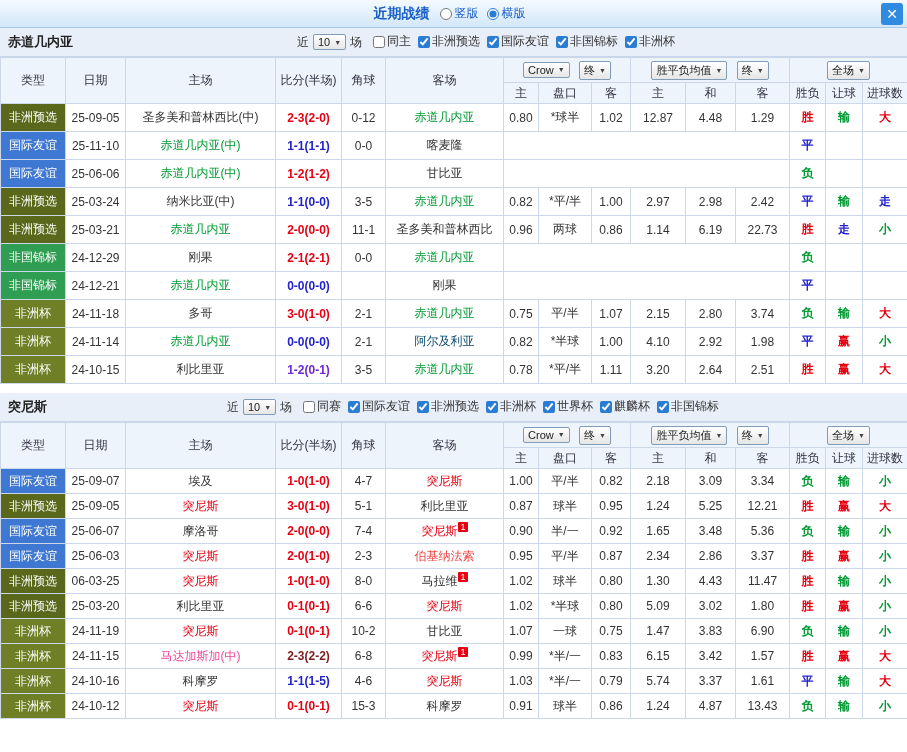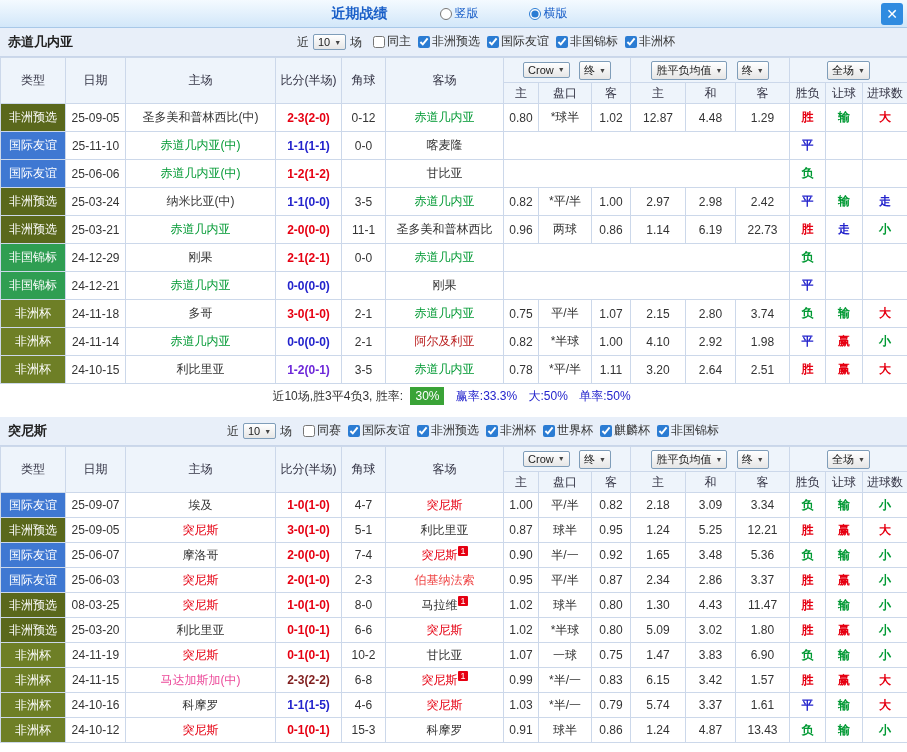--- a/index.html
+++ b/index.html
@@ -1,21 +1,21 @@
 <!DOCTYPE html>
 <html><head>
 <meta charset="utf-8">
 <style>
   * { box-sizing: border-box; margin: 0; padding: 0; }
   html,body { width: 907px; height: 752px; overflow: hidden; background: #fff;
     font-family: "Liberation Sans", "DejaVu Sans", sans-serif; font-size: 12px; color: #333; }
 
   
   .titlebar { position: relative; height: 28px; display: flex; align-items: center; justify-content: center;
-    background: linear-gradient(#f4faff, #d2e7f9); border-bottom: 1px solid #a8c8e8; gap: 42px; }
+    background: linear-gradient(#f4faff, #d2e7f9); border-bottom: 1px solid #a8c8e8; }
   .tb-title { color: #1a5fc8; font-weight: bold; font-size: 14px; margin-right: 10px; }
   .layout-radio { display: inline-flex; align-items: center; color: #1a5fc8; margin-right: 8px; cursor: pointer; }
   .layout-radio input { width: 12px; height: 12px; margin-right: 3px; accent-color: #2b7cd3; }
   .close-btn { position: absolute; right: 4px; top: 3px; width: 22px; height: 22px; background: #2f8be0;
     color: #fff; border-radius: 3px; display: flex; align-items: center; justify-content: center;
     font-size: 14px; cursor: pointer; }
 
   
   .filterbar { height: 29px; display: flex; align-items: center; background: #e8eff9;
     border-bottom: 1px solid #c9d6ea; padding: 0 8px; }
@@ -280,21 +280,21 @@
           <td data-name="result-cell" style="color: rgb(0, 153, 51);">负</td>
           <td data-name="handicap-result-cell" style="color: rgb(0, 153, 51);">输</td>
           <td data-name="goals-result-cell" style="color: rgb(230, 0, 18);">大</td>
         </tr>
         <tr data-name="match-row">
           <td data-name="match-type-cell" style="background: rgb(110, 127, 38); color: rgb(255, 255, 255);">非洲杯</td>
           <td data-name="match-date-cell">24-11-14</td>
           <td data-name="home-team-cell" style="color: rgb(0, 153, 51);">赤道几内亚</td>
           <td data-name="score-cell" style="color: rgb(35, 35, 204);">0-0(0-0)</td>
           <td data-name="corners-cell">2-1</td>
-          <td data-name="away-team-cell" style="color: #b91c1c;"><span data-name="away-team-name">阿尔及利亚</span></td>
+          <td data-name="away-team-cell" style="color: #0c4a6e;"><span data-name="away-team-name">阿尔及利亚</span></td>
           <td data-name="home-odds-cell">0.82</td>
           <td data-name="handicap-cell">*半球</td>
           <td data-name="away-odds-cell">1.00</td>
           <td data-name="win-odds-cell">4.10</td>
           <td data-name="draw-odds-cell">2.92</td>
           <td data-name="lose-odds-cell">1.98</td>
           <td data-name="result-cell" style="color: rgb(35, 35, 204);">平</td>
           <td data-name="handicap-result-cell" style="color: rgb(230, 0, 18);">赢</td>
           <td data-name="goals-result-cell" style="color: rgb(0, 153, 51);">小</td>
         </tr>
@@ -310,27 +310,20 @@
           <td data-name="away-odds-cell">1.11</td>
           <td data-name="win-odds-cell">3.20</td>
           <td data-name="draw-odds-cell">2.64</td>
           <td data-name="lose-odds-cell">2.51</td>
           <td data-name="result-cell" style="color: rgb(230, 0, 18);">胜</td>
           <td data-name="handicap-result-cell" style="color: rgb(230, 0, 18);">赢</td>
           <td data-name="goals-result-cell" style="color: rgb(230, 0, 18);">大</td>
         </tr>
       </tbody>
   </table>
-  <div class="summary" data-name="summary-bar">
-    <span class="sum-prefix" data-name="summary-text">近10场,胜3平4负3, 胜率:</span>
-    <span class="sum-badge" data-name="win-rate-badge">30%</span>
-    <span class="sum-stat" data-name="ah-win-rate">赢率:33.3%</span>
-    <span class="sum-stat" data-name="over-rate">大:50%</span>
-    <span class="sum-stat" data-name="odd-rate">单率:50%</span>
-  </div>
 </div>
 
 <div class="gap" data-name="section-divider"></div>
 
 <div class="section sec1" data-name="team-section-tunisia">
   <div class="filterbar" data-name="filter-bar">
     <span class="team-name" data-name="team-name">突尼斯</span>
     <div class="filters" data-name="filter-controls">
       <span data-name="near-label">近</span>
       <span class="sel" data-name="recent-count-select">
@@ -491,21 +484,21 @@
           <td data-name="away-odds-cell">0.87</td>
           <td data-name="win-odds-cell">2.34</td>
           <td data-name="draw-odds-cell">2.86</td>
           <td data-name="lose-odds-cell">3.37</td>
           <td data-name="result-cell" style="color: rgb(230, 0, 18);">胜</td>
           <td data-name="handicap-result-cell" style="color: rgb(230, 0, 18);">赢</td>
           <td data-name="goals-result-cell" style="color: rgb(0, 153, 51);">小</td>
         </tr>
         <tr data-name="match-row">
           <td data-name="match-type-cell" style="background: rgb(90, 104, 28); color: rgb(255, 255, 255);">非洲预选</td>
-          <td data-name="match-date-cell">08-03-25</td>
+          <td data-name="match-date-cell">06-03-25</td>
           <td data-name="home-team-cell" style="color: rgb(230, 0, 18);">突尼斯</td>
           <td data-name="score-cell" style="color: rgb(230, 0, 18);">1-0(1-0)</td>
           <td data-name="corners-cell">8-0</td>
           <td data-name="away-team-cell" style="color: rgb(51, 51, 51);"><span data-name="away-team-name">马拉维</span><sup class="badge-rc" data-name="red-card-badge">1</sup></td>
           <td data-name="home-odds-cell">1.02</td>
           <td data-name="handicap-cell">球半</td>
           <td data-name="away-odds-cell">0.80</td>
           <td data-name="win-odds-cell">1.30</td>
           <td data-name="draw-odds-cell">4.43</td>
           <td data-name="lose-odds-cell">11.47</td>

